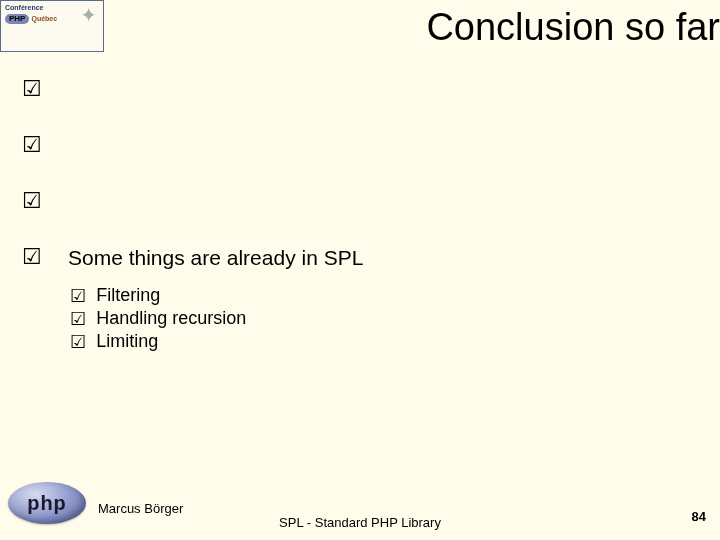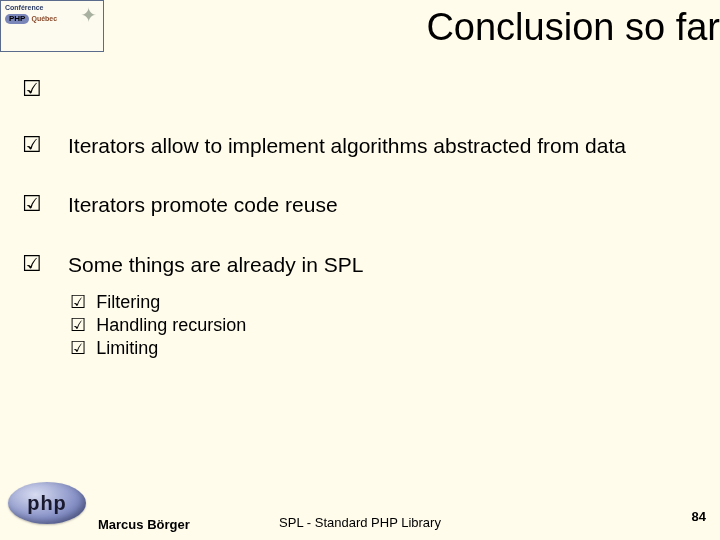--- a/index.html
+++ b/index.html
@@ -80,21 +80,21 @@
   .sub-row .schk { font-size: 18px; line-height:1; }
 
   .footer {
     position: absolute;
     left: 0; right: 0; bottom: 8px;
     display: flex;
     align-items: center;
     font-size: 13px;
     padding: 0 12px;
   }
-  .footer .author { position:absolute; left:98px; bottom:0;font-weight:bold; }
+  .footer .author { position:absolute; left:98px; bottom:16px; }
   .footer .mid { position:absolute; left:50%; transform:translateX(-50%); bottom:2px;margin-top:16px; }
   .footer .pg { position:absolute; right:14px; bottom:8px;font-weight:bold; }
 
   .php-big {
     position: absolute;
     left: 8px; bottom: 8px;
     width: 78px; height: 42px;
     background: radial-gradient(ellipse at 35% 30%, #d7dcf0 0%, #8a94c8 55%, #4f5a9a 100%);
     border-radius: 50% / 50%;
     display:flex; align-items:center; justify-content:center;
@@ -123,26 +123,24 @@
 <h1 class="title">Conclusion so far</h1>
 
 <div class="content">
 
   <div class="point">
     <span class="chk">☑</span>
   </div>
 
   <div class="point">
     <span class="chk">☑</span>
-    <span class="pt-text">Iterators allow to implement algorithms abstracted from data</span>
   </div>
 
   <div class="point">
     <span class="chk">☑</span>
-    <span class="pt-text">Iterators promote code reuse</span>
   </div>
 
   <div class="point" style="margin-bottom:0">
     <span class="chk">☑</span>
     <div>
       <span class="pt-text">Some things are already in SPL</span>
       <div class="sub">
         <div class="sub-row">
           <span class="schk">☑</span>
           <span>Filtering</span>

